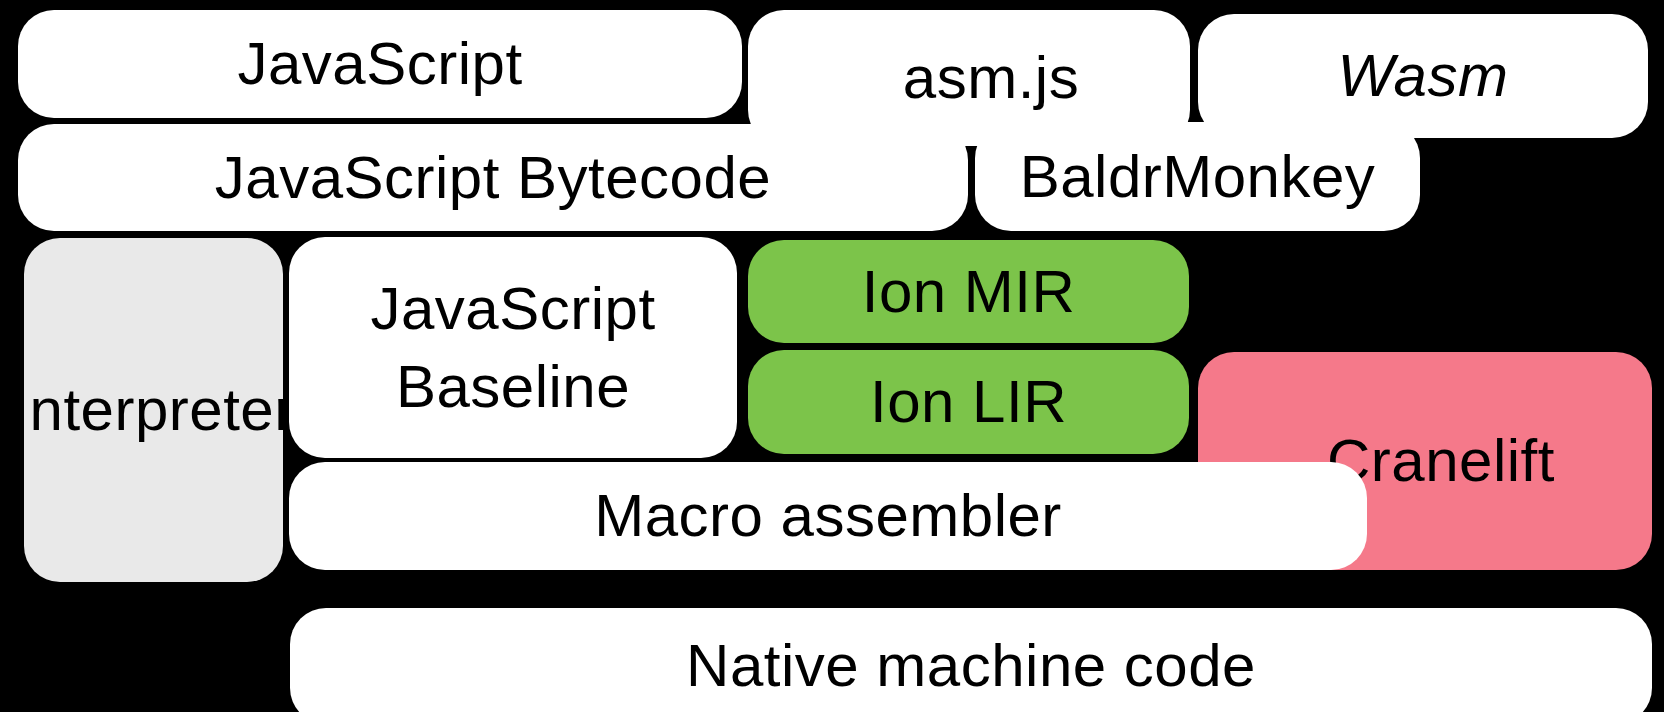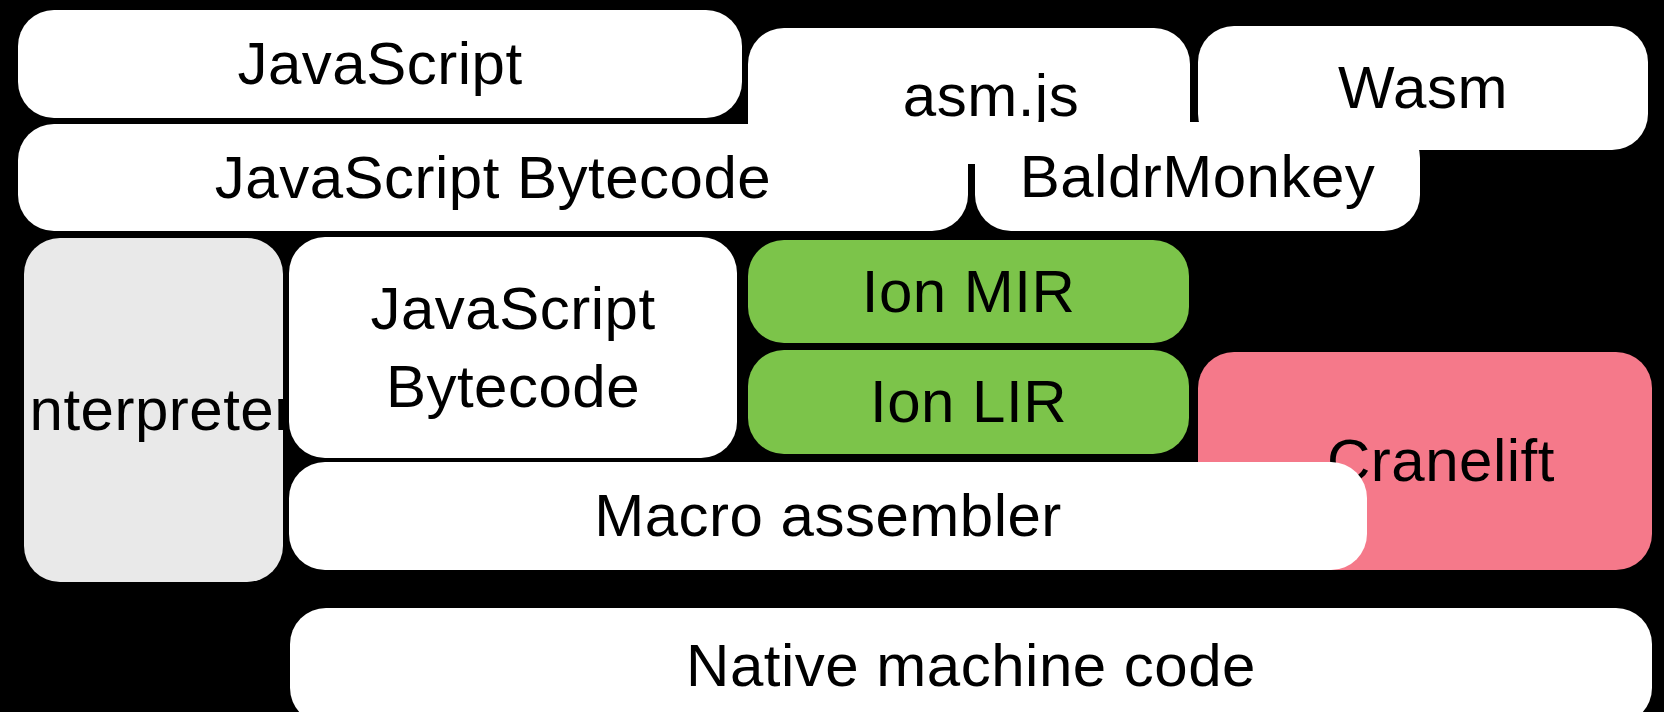--- a/index.html
+++ b/index.html
@@ -29,22 +29,22 @@
     letter-spacing: 0.5px;
   }
   .node--gray  { background: var(--gray_box,  #e9e9e9); }
   .node--green { background: var(--green_box, #7cc44a); }
   .node--pink  { background: var(--pink_box,  #f5798a); }
 
   .node-label { display: block; }
 
   
   #node-javascript          { left: 18px;   top: 10px;  width: 724px;  height: 108px; }
-  #node-asm-js              { left: 748px;  top: 28px;  width: 442px;  height: 136px; padding-left: 44px; }
-  #node-wasm                { left: 1198px; top: 26px;  width: 450px;  height: 124px; }
+  #node-asm-js              { left: 748px;  top: 10px;  width: 442px;  height: 136px; padding-left: 44px; }
+  #node-wasm                { left: 1198px; top: 14px;  width: 450px;  height: 124px; font-style: italic; }
   #node-javascript-bytecode { left: 18px;   top: 124px; width: 950px;  height: 107px; }
   #node-baldrmonkey         { left: 975px;  top: 122px; width: 445px;  height: 109px; justify-content: center; }
   #node-interpreter         { left: 24px;   top: 238px; width: 259px;  height: 344px; text-align: center; }
   #node-javascript-baseline { left: 289px;  top: 237px; width: 448px;  height: 221px; }
   #node-ion-mir             { left: 748px;  top: 240px; width: 441px;  height: 103px; }
   #node-ion-lir             { left: 748px;  top: 350px; width: 441px;  height: 104px; }
   #node-cranelift           { left: 1198px; top: 352px; width: 454px;  height: 218px; padding-left: 32px; }
   #node-macro-assembler     { left: 289px;  top: 462px; width: 1078px;  height: 108px; }
   #node-native-machine-code { left: 290px;  top: 564px; width: 1362px; height: 116px; margin-top: 44px; }
 </style>
@@ -71,21 +71,21 @@
   <span class="node-label">BaldrMonkey</span>
 </div>
 
 <div class="node node--gray" id="node-interpreter">
   <span class="node-label">Interpreter</span>
 </div>
 
 <div class="node" id="node-javascript-baseline">
   <span>
     <span class="node-label">JavaScript</span>
-    <span class="node-label">Bytecode</span>
+    <span class="node-label">Baseline</span>
   </span>
 </div>
 
 <div class="node node--green" id="node-ion-mir">
   <span class="node-label">Ion MIR</span>
 </div>
 
 <div class="node node--green" id="node-ion-lir">
   <span class="node-label">Ion LIR</span>
 </div>

